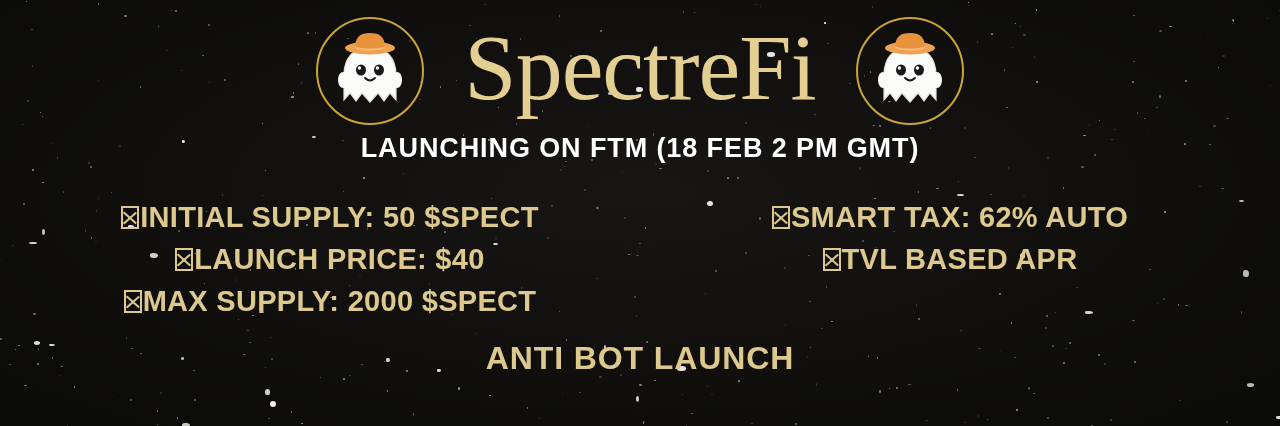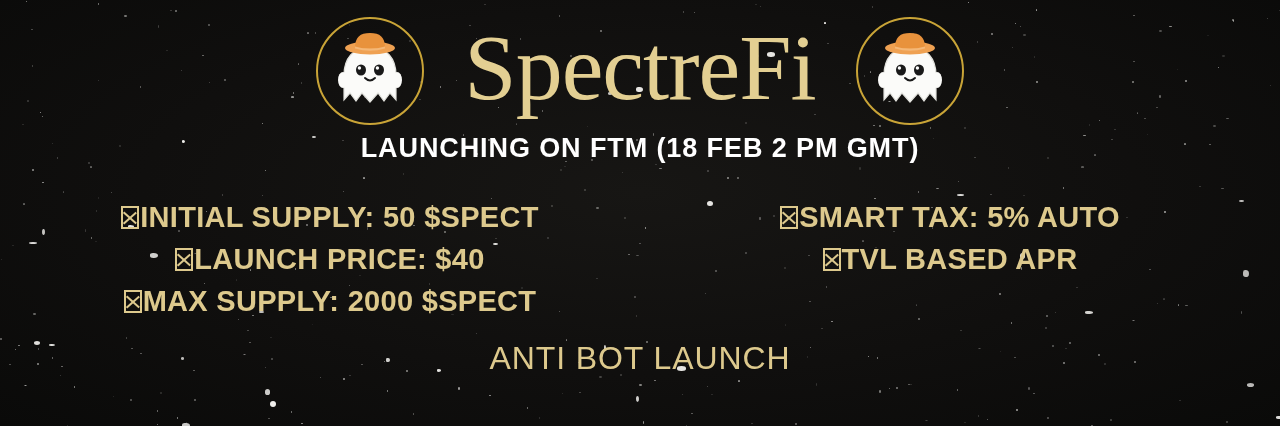--- a/index.html
+++ b/index.html
@@ -133,21 +133,21 @@
   .notices {
     position: absolute;
     left: 0;
     right: 0;
     top: 337px;
     text-align: center;
   }
   .notice-line {
     color: #ddc98d;
     font-size: 32px;
-    font-weight: normal;
+    font-weight: bold;
     letter-spacing: .9px;
     line-height: 42px;
     white-space: nowrap;
   }
 </style>
 </head>
 <body>
 
 <div id="banner">
 
@@ -589,21 +589,21 @@
       <div class="feature-line">
         <span class="tofu"></span><span>LAUNCH PRICE: $40</span>
       </div>
       <div class="feature-line">
         <span class="tofu"></span><span>MAX SUPPLY: 2000 $SPECT</span>
       </div>
     </div>
 
     <div class="feature-col">
       <div class="feature-line">
-        <span class="tofu"></span><span>SMART TAX: 5% AUTO</span>
+        <span class="tofu"></span><span>SMART TAX: 62% AUTO</span>
       </div>
       <div class="feature-line">
         <span class="tofu"></span><span>TVL BASED APR</span>
       </div>
     </div>
 
   </div>
 
   <div class="notices">
     <div class="notice-line">ANTI BOT LAUNCH</div>

